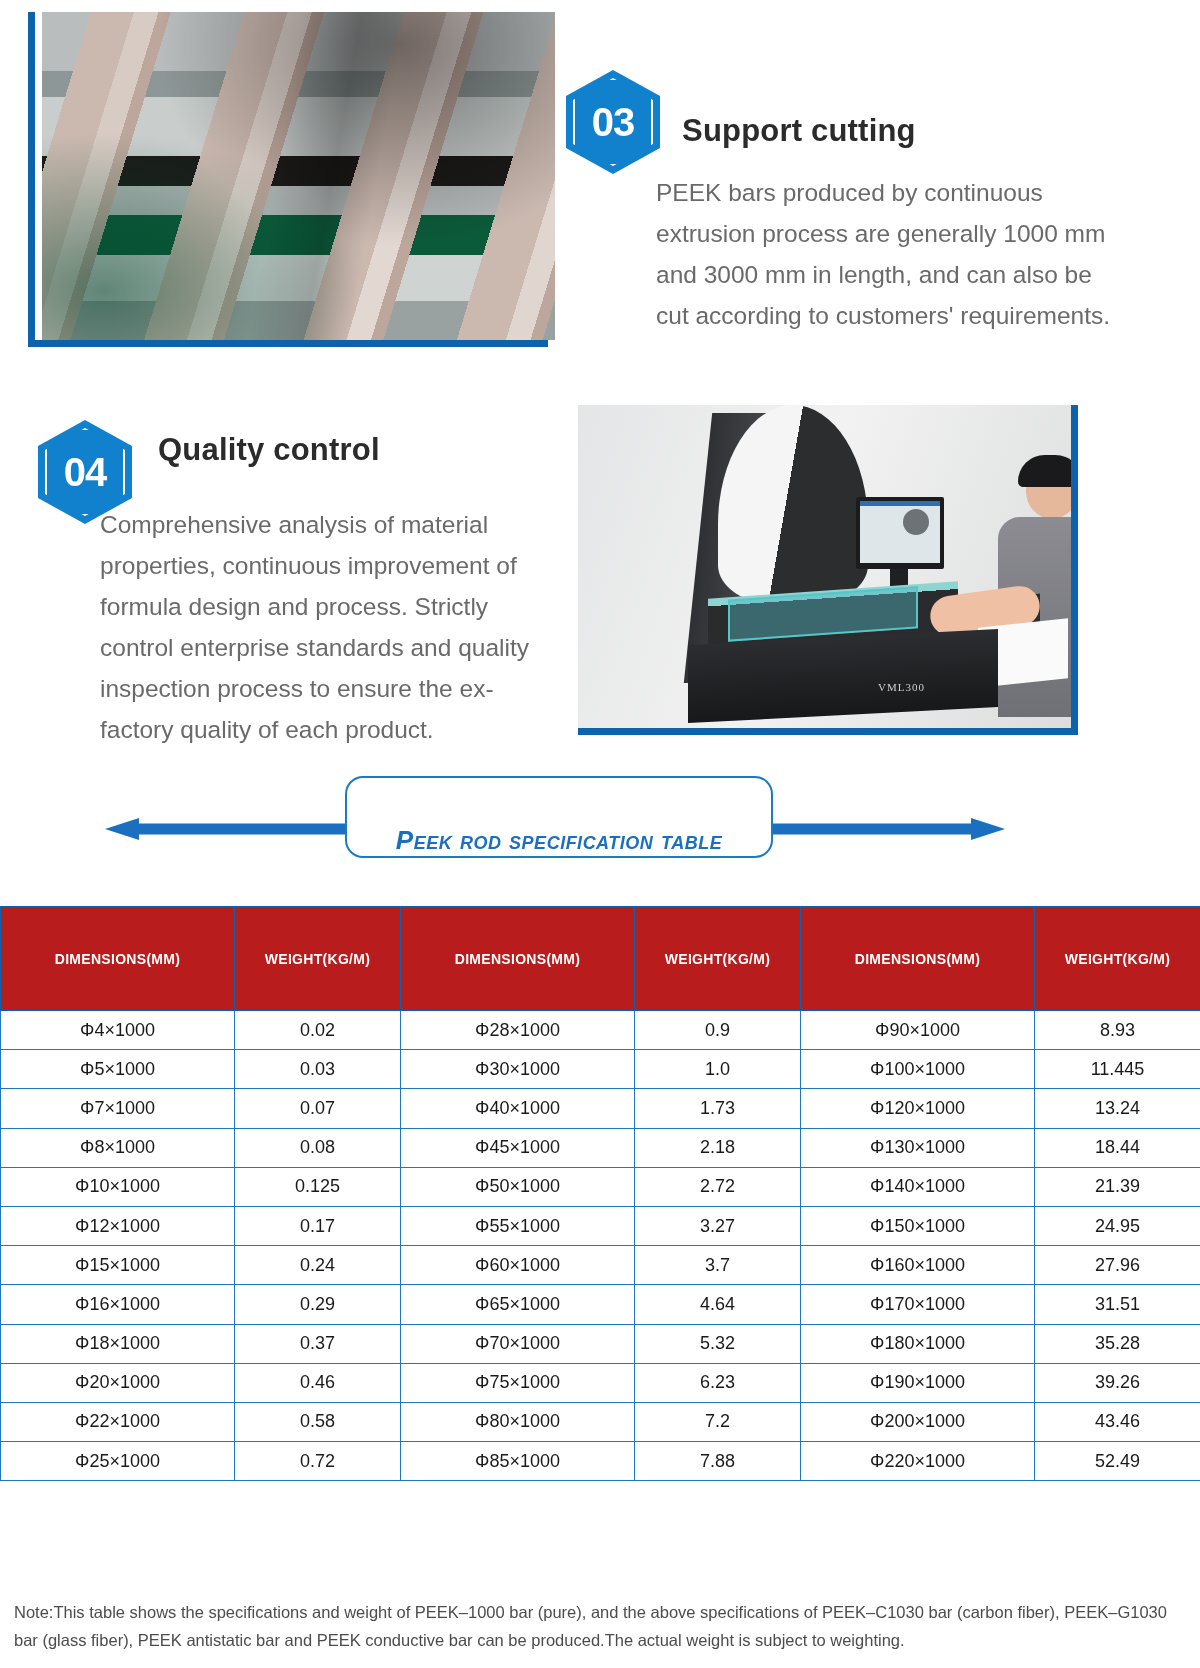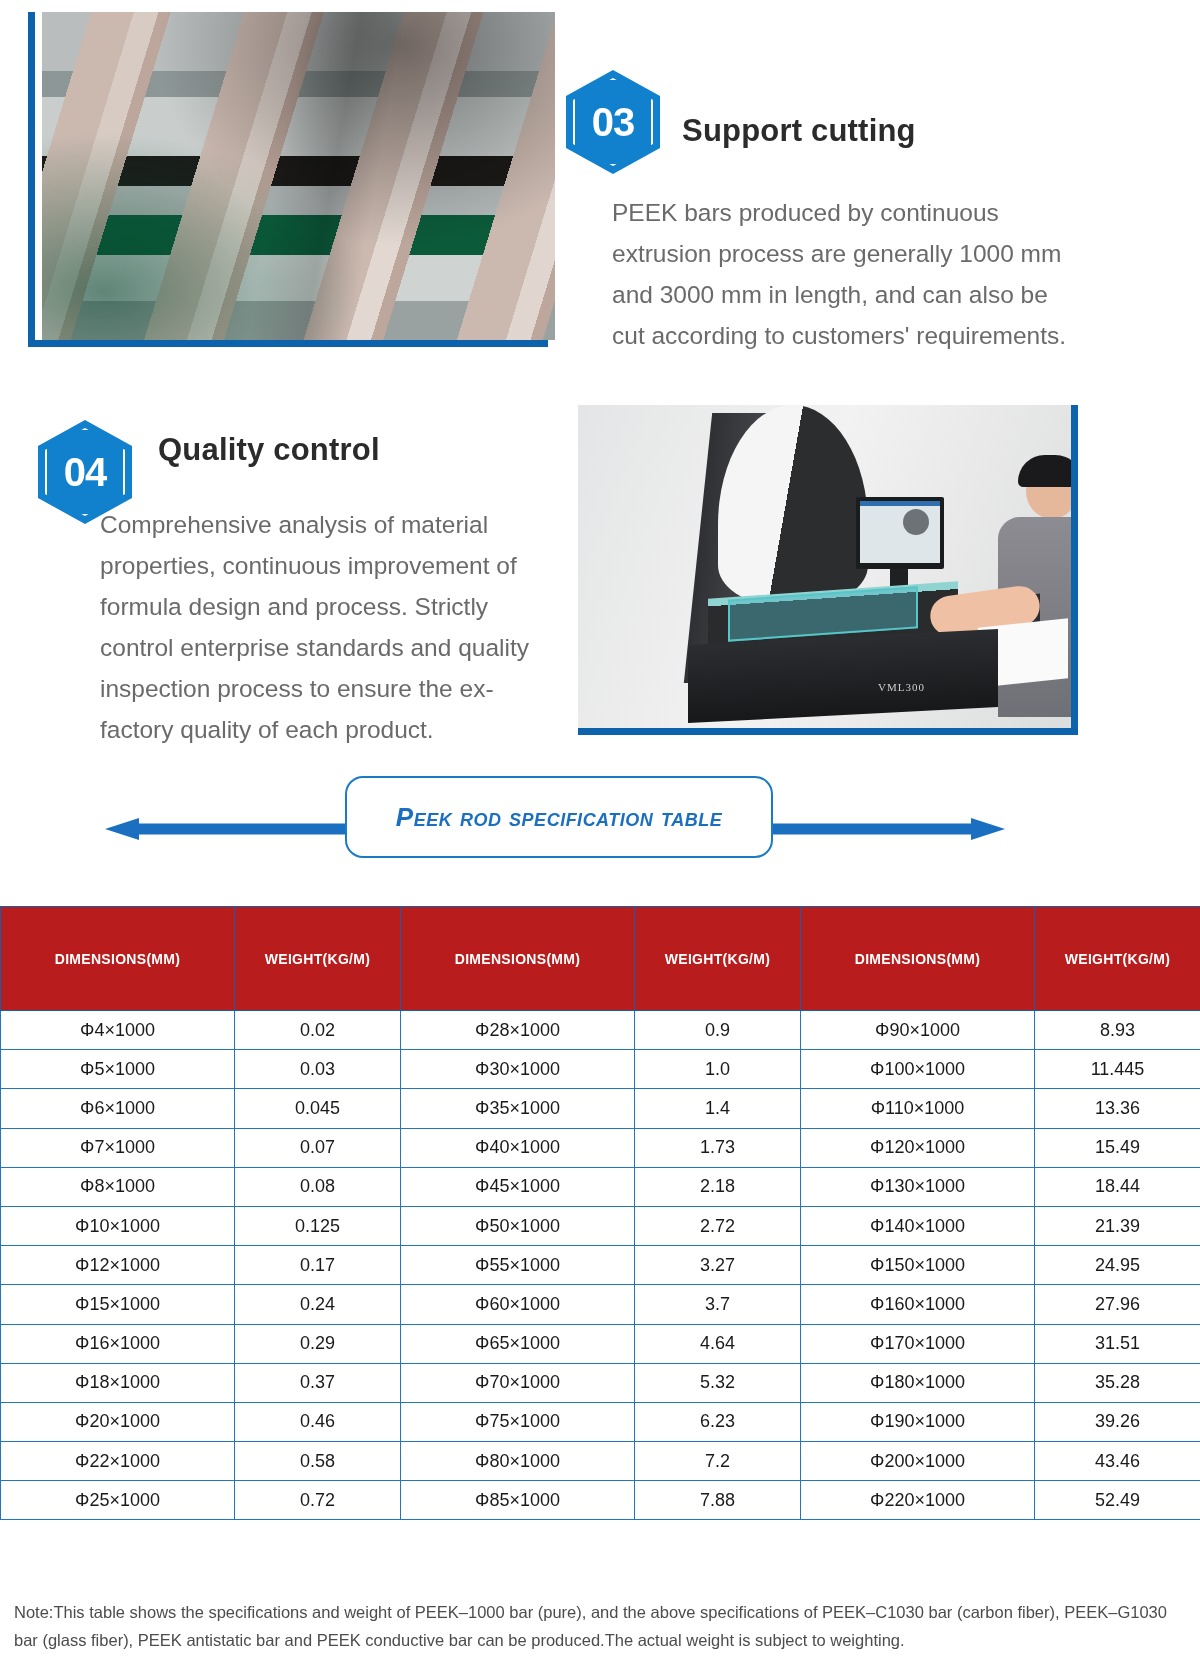--- a/index.html
+++ b/index.html
@@ -157,21 +157,21 @@
   }
   .arrow-svg { display: block; }
   .banner-pill {
     position: absolute;
     left: 345px; top: 776px;
     width: 428px; height: 82px;
     background: #ffffff;
     border: 2px solid #1a7bc4;
     border-radius: 18px;
     display: flex;
-    align-items: center;
+    align-items: flex-end;
     justify-content: center;
   }
   .banner-text {
     font-size: 26px;
     font-weight: bold;
     font-style: italic;
     color: #1a6fc0;
     font-variant: small-caps;
     letter-spacing: 0.5px;
     white-space: nowrap;
@@ -230,21 +230,21 @@
   </div>
 
   <div class="badge-hex" style="left:566px; top:70px;">
     <div class="hex-shape"></div>
     <div class="hex-inner"></div>
     <div class="hex-num">03</div>
   </div>
 
   <div class="sec-title" style="left:682px; top:113px;">Support cutting</div>
 
-  <div class="sec-body" style="left:612px; top:172px; width:470px;margin-top:20px;">PEEK bars produced by continuous extrusion process are generally 1000 mm and 3000 mm in length, and can also be cut according to customers' requirements.</div>
+  <div class="sec-body" style="left:656px; top:172px; width:470px;">PEEK bars produced by continuous extrusion process are generally 1000 mm and 3000 mm in length, and can also be cut according to customers' requirements.</div>
 </div>
 
 <div class="section-04">
 
   <div class="badge-hex" style="left:38px; top:28px;">
     <div class="hex-shape"></div>
     <div class="hex-inner"></div>
     <div class="hex-num">04</div>
   </div>
 
@@ -319,34 +319,26 @@
         </tr>
         <tr>
           <td>Φ5×1000</td>
           <td>0.03</td>
           <td>Φ30×1000</td>
           <td>1.0</td>
           <td>Φ100×1000</td>
           <td>11.445</td>
         </tr>
         <tr>
-          <td>Φ6×1000</td>
-          <td>0.045</td>
-          <td>Φ35×1000</td>
-          <td>1.4</td>
-          <td>Φ110×1000</td>
-          <td>13.36</td>
-        </tr>
-        <tr>
           <td>Φ7×1000</td>
           <td>0.07</td>
           <td>Φ40×1000</td>
           <td>1.73</td>
           <td>Φ120×1000</td>
-          <td>15.49</td>
+          <td>13.24</td>
         </tr>
         <tr>
           <td>Φ8×1000</td>
           <td>0.08</td>
           <td>Φ45×1000</td>
           <td>2.18</td>
           <td>Φ130×1000</td>
           <td>18.44</td>
         </tr>
         <tr>

